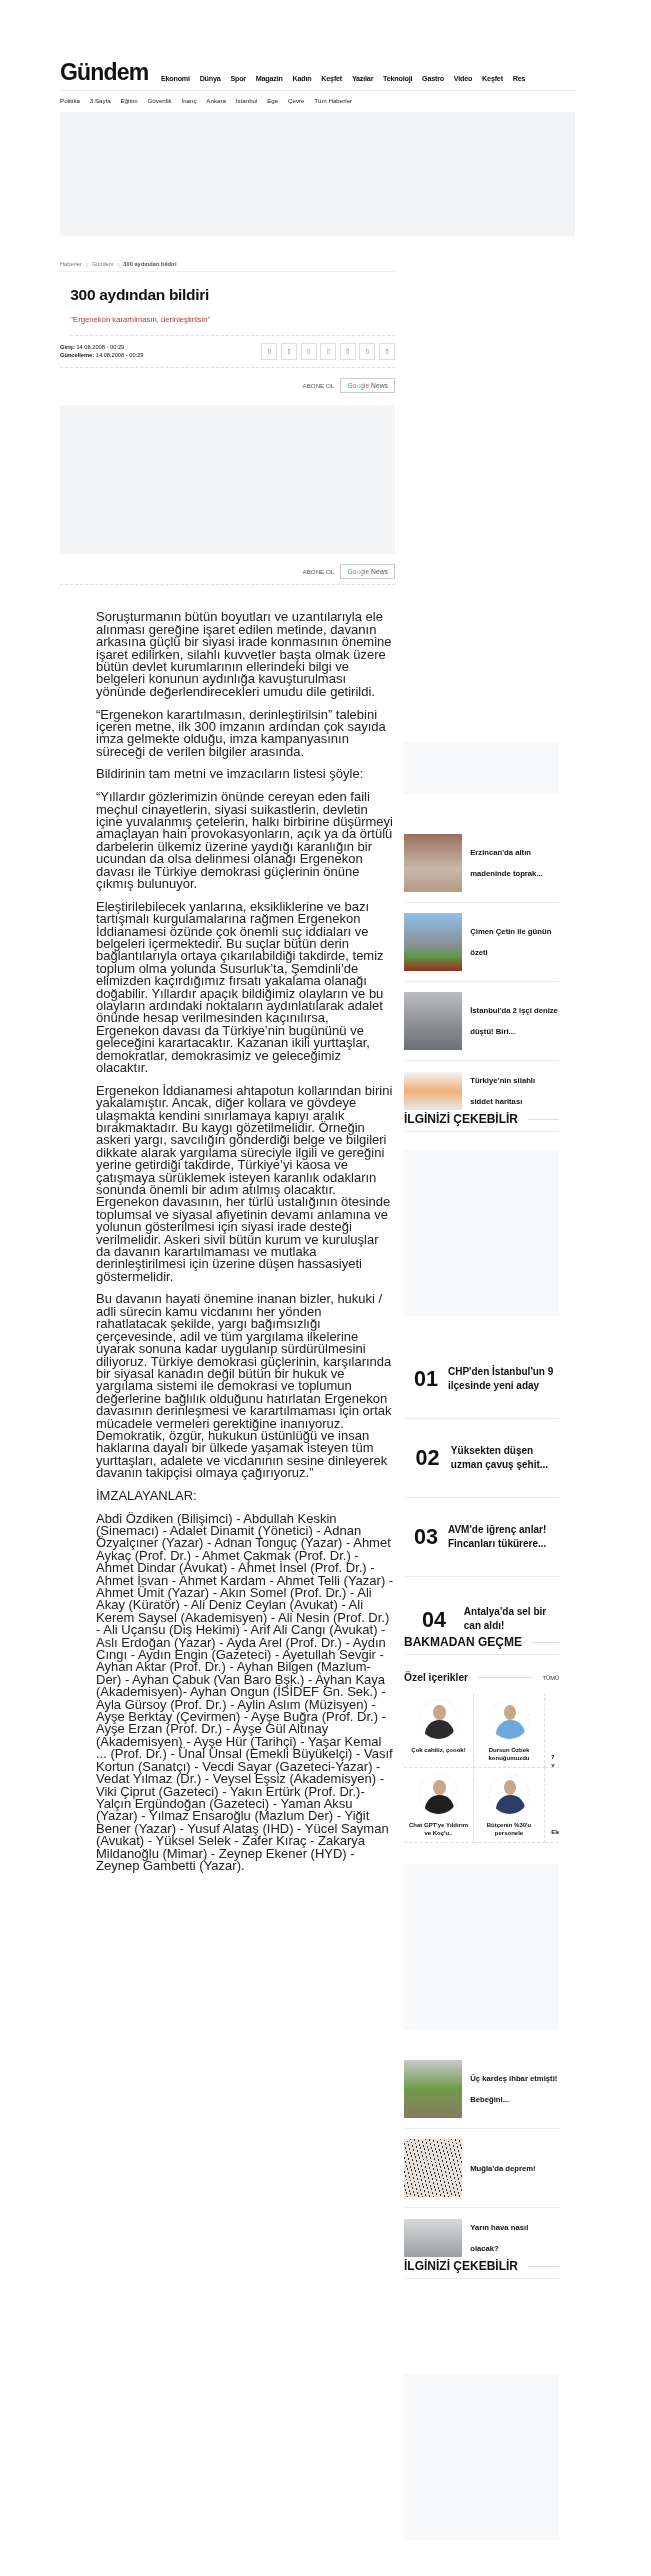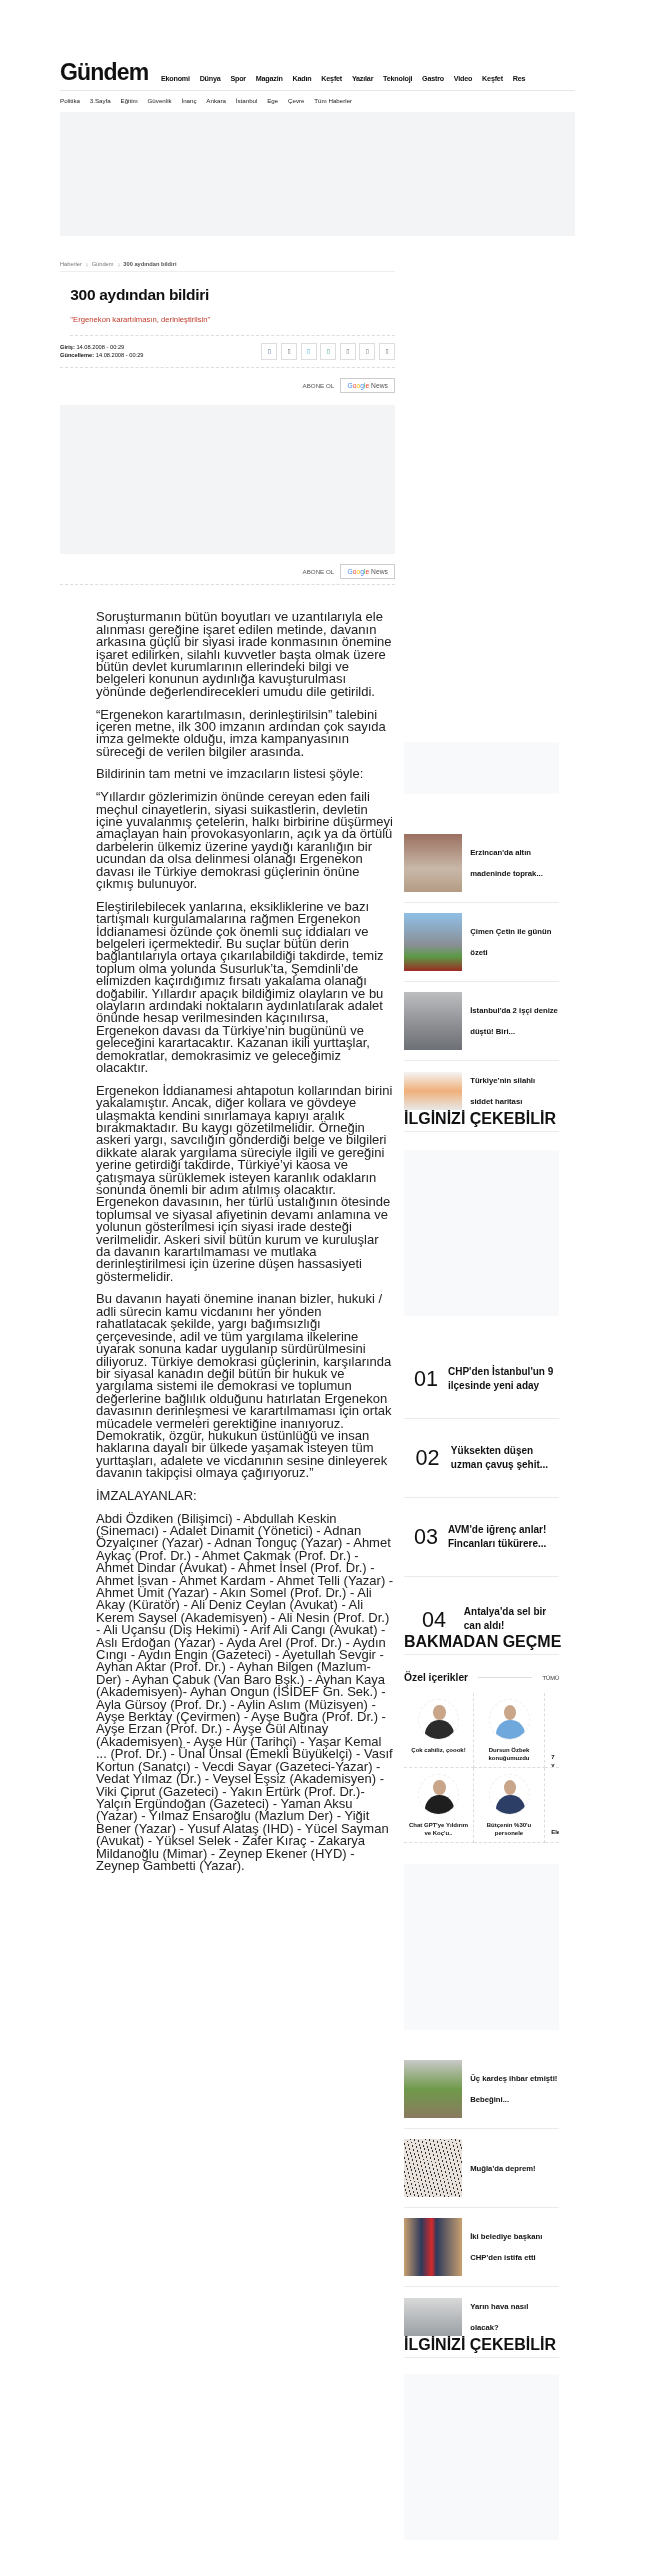--- a/index.html
+++ b/index.html
@@ -41,24 +41,24 @@
   .body-text { margin: 26px 0 0 36px; width: 299px; font-size: 13px; line-height: 12.4px; color: #222; }
   .body-text p { margin-bottom: 10.3px; }
 
   
   .side-block { position: absolute; left: 404px; width: 155px; }
   .side-ad { background: #f8f9fa; }
   .thumb-item { display: flex; align-items: center; height: 79px; border-bottom: 0.5px solid #eaeaea; padding: 10.3px 0; }
   .thumb { width: 58px; height: 58px; flex-shrink: 0; }
   .thumb-title { margin-left: 8.2px; font-size: 7.7px; font-weight: bold; line-height: 21px; }
   .section-h { display: flex; align-items: center; height: 20.6px; border-bottom: 0.5px solid #eaeaea; padding-bottom: 4.1px; margin-top: 1px; }
-  .section-h h3 { font-size: 16px; font-weight: bold; white-space: nowrap; }
+  .section-h h3 { font-size: 12px; font-weight: bold; white-space: nowrap; }
   .section-h .line { flex: 1; height: 0.5px; background: #ddd; margin-left: 10.3px; }
   .num-item { display: flex; align-items: center; height: 79px; border-bottom: 0.5px solid #eaeaea; }
-  .num { width: 79px; text-align: center; font-size: 21.6px; font-weight: normal; }
+  .num { width: 79px; text-align: center; font-size: 21.6px; font-weight: bold; }
   .num-title { font-size: 10px; font-weight: bold; line-height: 14px; }
   .ozel-h { display: flex; align-items: center; margin-top: 18px; }
   .ozel-h h3 { font-size: 10.3px; font-weight: bold; }
   .ozel-h .line { flex: 1; height: 0.5px; background: #ddd; margin: 0 10.3px; }
   .ozel-h .all { font-size: 5.7px; color: #333; }
   .ozel-grid { display: grid; grid-template-columns: 70px 71px 14px; margin-top: 10.3px; overflow: hidden; }
   .ozel-cell { border-right: 0.5px dashed #ddd; border-bottom: 0.5px dashed #ddd; height: 75px; text-align: center; padding-top: 6.2px; overflow: hidden; white-space: nowrap; }
   .ozel-cell .av { width: 41px; height: 41px; border-radius: 50%; margin: 0 auto; border: 0.5px dashed #eee; overflow: hidden; position: relative; }
   .ozel-cell .av .head { position: absolute; left: 14.4px; top: 4.1px; width: 12.4px; height: 15.5px; border-radius: 50%; background: #c9a58a; }
   .ozel-cell .av .body { position: absolute; left: 6.2px; top: 19.6px; width: 29px; height: 26px; border-radius: 14.4px 14.4px 0 0; }
@@ -248,24 +248,20 @@
 
 <div class="side-block" style="top:2050px;">
   <div class="thumb-item">
       <div class="thumb" style="background:linear-gradient(#c9c9c9,#6f9a4a 50%,#8a7a60)"></div>
       <div class="thumb-title">Üç kardeş ihbar etmişti! Bebeğini...</div>
     </div>
   <div class="thumb-item">
       <div class="thumb" style="background:repeating-linear-gradient(75deg,#e9e2dc 0 3.1px,#333 3.1px 3.6px)"></div>
       <div class="thumb-title">Muğla'da deprem!</div>
     </div>
-  <div class="thumb-item">
-      <div class="thumb" style="background:linear-gradient(90deg,#c8a070,#2e3a5c 30%,#d42a2a 48%,#2e3a5c 56%,#c8a070)"></div>
-      <div class="thumb-title">İki belediye başkanı CHP'den istifa etti</div>
-    </div>
   <div class="thumb-item" style="height:49px;border-bottom:none;padding-bottom:0;">
       <div class="thumb" style="height:38px;background:linear-gradient(#d8d8d8,#9aa0a4)"></div>
       <div class="thumb-title">Yarın hava nasıl olacak?</div>
     </div>
   <div class="section-h">
       <h3>İLGİNİZİ ÇEKEBİLİR</h3>
       <span class="line"></span>
     </div>
 </div>
 

